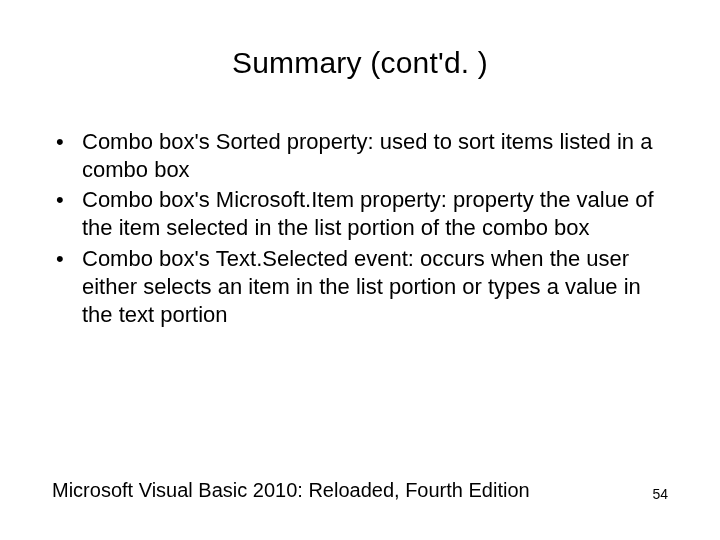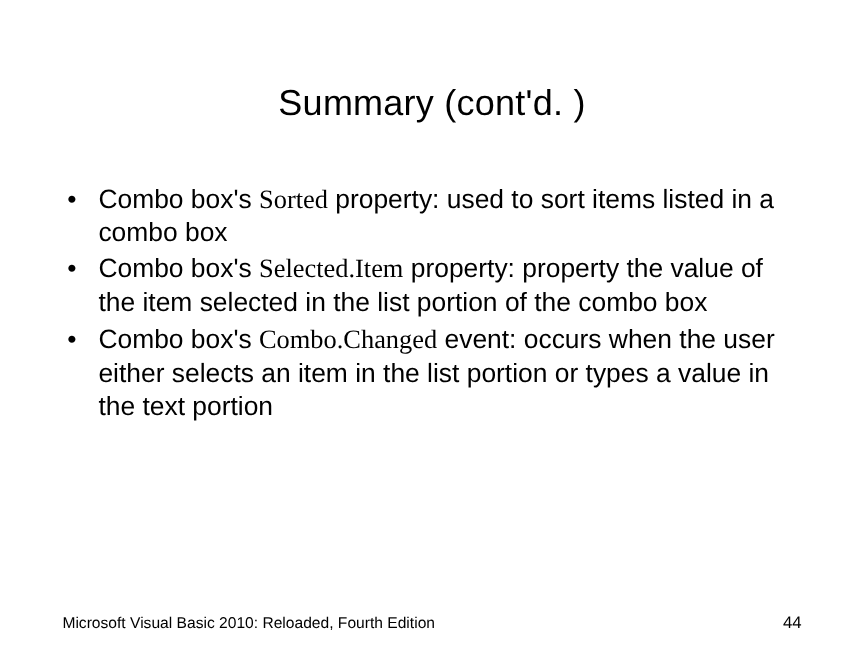--- a/index.html
+++ b/index.html
@@ -18,21 +18,20 @@
     height: 540px;
     position: relative;
     box-sizing: border-box;
   }
   .title {
     text-align: center;
     font-size: 30px;
     font-weight: normal;
     padding-top: 46px;
     letter-spacing: 0.2px;
-    margin-top: 24px;
   }
   .body {
     position: absolute;
     top: 128px;
     left: 52px;
     right: 52px;
     font-size: 22px;
     line-height: 1.28;
   }
   ul.bullets {
@@ -46,50 +45,50 @@
     margin-bottom: 2px;
   }
   ul.bullets > li::before {
     content: "•";
     position: absolute;
     left: 4px;
     top: 0;
     font-size: 22px;
   }
   .mono {
-    font-family: Liberation Serif, serif;
+    font-family: Liberation Sans, sans-serif;
   }
   .footer-left {
     position: absolute;
     left: 52px;
     bottom: 38px;
-    font-size: 13px;
+    font-size: 20px;
   }
   .footer-right {
     position: absolute;
     right: 52px;
     bottom: 38px;
     font-size: 14px;
   }
 </style>
 </head>
 <body>
 
 <div class="slide">
   <div class="title">Summary (cont'd. )</div>
 
   <div class="body">
     <ul class="bullets">
       <li>
         <span>Combo box's </span><span class="mono">Sorted</span><span> property: used to sort items listed in a combo box</span>
       </li>
       <li>
-        <span>Combo box's </span><span class="mono">Selected.Item</span><span> property: property the value of the item selected in the list portion of the combo box</span>
+        <span>Combo box's </span><span class="mono">Microsoft.Item</span><span> property: property the value of the item selected in the list portion of the combo box</span>
       </li>
       <li>
-        <span>Combo box's </span><span class="mono">Combo.Changed</span><span> event: occurs when the user either selects an item in the list portion or types a value in the text portion</span>
+        <span>Combo box's </span><span class="mono">Text.Selected</span><span> event: occurs when the user either selects an item in the list portion or types a value in the text portion</span>
       </li>
     </ul>
   </div>
 
   <div class="footer-left">Microsoft Visual Basic 2010: Reloaded, Fourth Edition</div>
-  <div class="footer-right">44</div>
+  <div class="footer-right">54</div>
 </div>
 
 </body></html>

